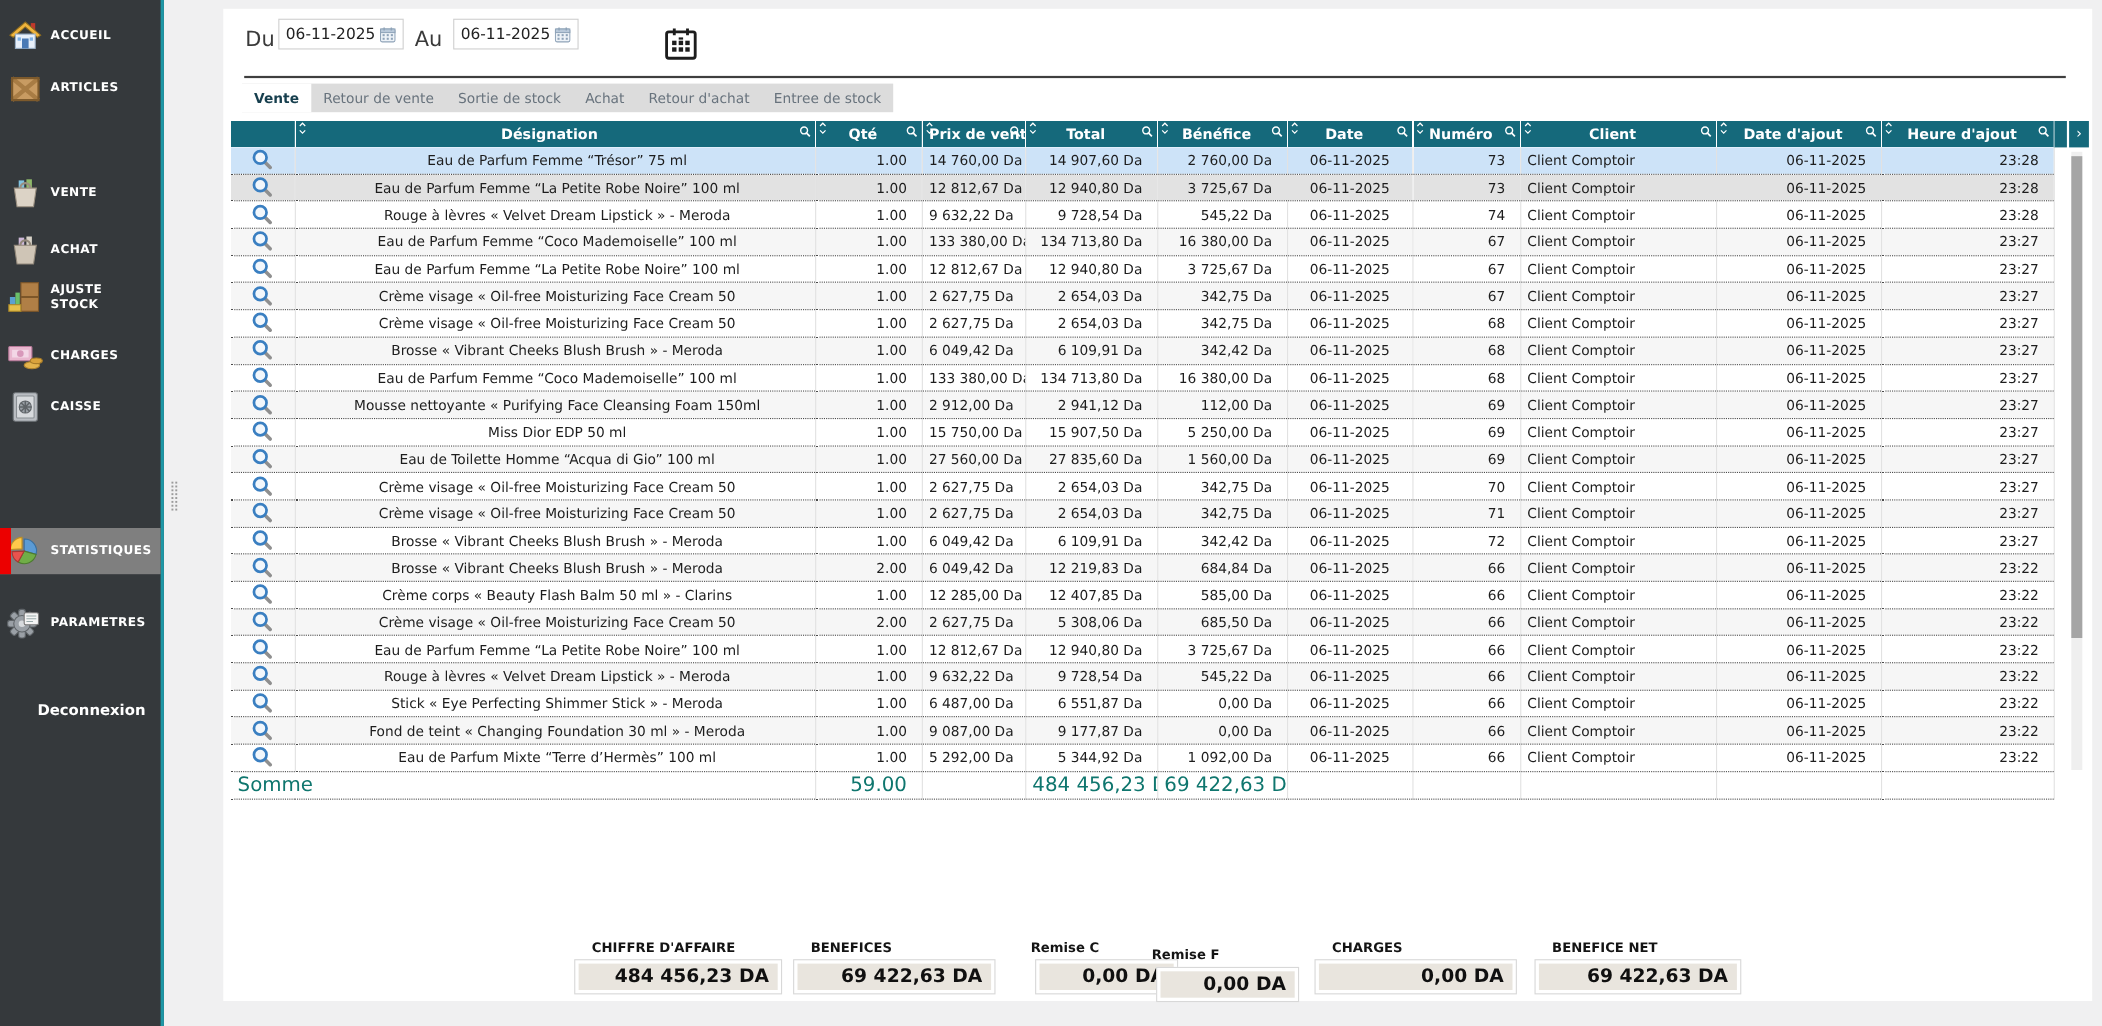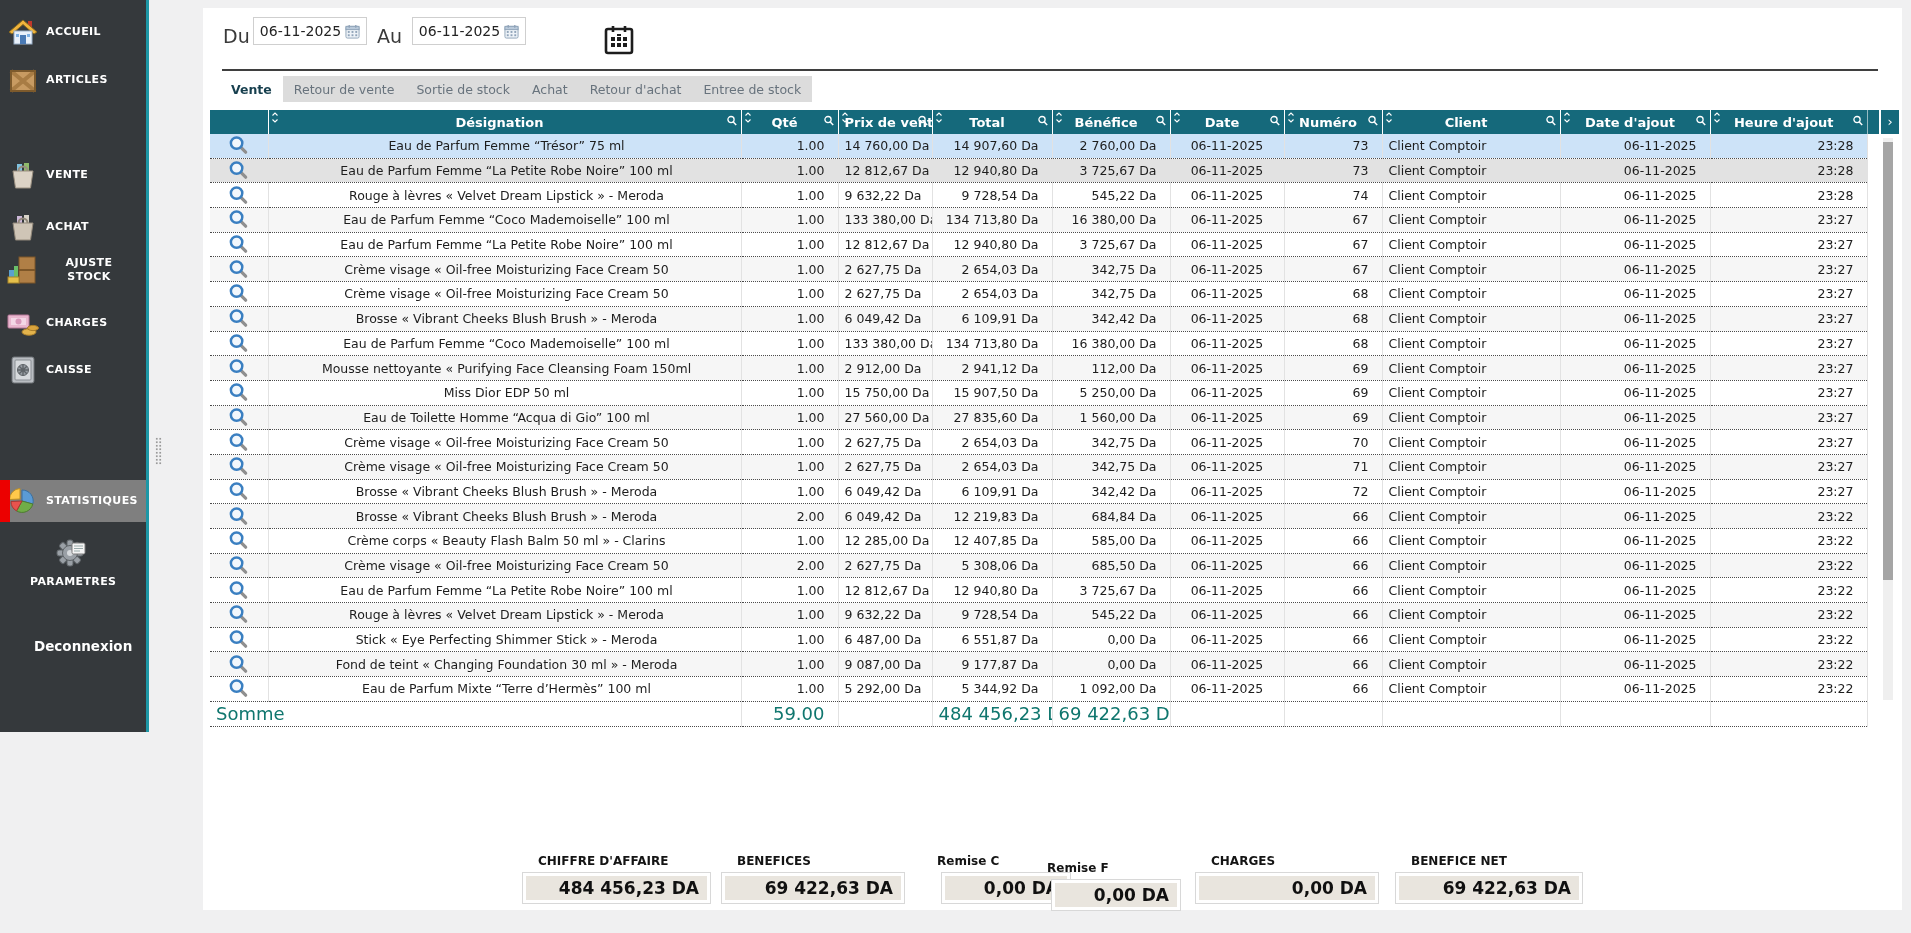--- a/index.html
+++ b/index.html
@@ -4,21 +4,21 @@
 <style>
   html,body{margin:0;padding:0;}
   body{
     width:1911px;height:933px;position:relative;overflow:hidden;
     background:#f0f0f1;
     font-family:"DejaVu Sans", sans-serif;
     -webkit-font-smoothing:antialiased;
   }
   
   #sidebar{
-    position:absolute;left:0;top:0;width:146px;height:732px;
+    position:absolute;left:0;top:0;width:146px;height:933px;
     background:var(--sidebar_bg,#35393c);
     border-right:3px solid var(--sidebar_border,#1e97a6);
     z-index:5;
   }
   .side-item{position:absolute;left:0;width:146px;display:flex;align-items:center;cursor:pointer;}
   .side-ico{width:46px;display:flex;justify-content:center;align-items:center;flex:0 0 46px;}
   .side-ico svg{width:34px;height:34px;}
   .side-lbl{
     color:#fff;font-size:11px;font-weight:bold;letter-spacing:.4px;
     line-height:14px;width:86px;
@@ -162,21 +162,21 @@
     <span class="side-ico">
           <svg viewBox="0 0 34 34">
             <rect x="11" y="6" width="5" height="8" fill="#cdb8d8"></rect>
             <rect x="18" y="5" width="5" height="9" fill="#d8d3c8"></rect>
             <path d="M7 13 h20 l-2.5 17 h-15 z" fill="#cfc5b6" stroke="#92887a"></path>
             <path d="M12.5 13 a4.5 4.5 0 0 1 9 0" fill="none" stroke="#92887a" stroke-width="2"></path>
           </svg>
         </span>
     <span class="side-lbl">ACHAT</span>
   </div>
-      <div class="side-item" style="top: 246px; height: 48px; text-align: center;">
+      <div class="side-item" style="top: 246px; height: 48px;">
 
     <span class="side-ico">
           <svg viewBox="0 0 34 34">
             <rect x="13" y="4" width="16" height="26" fill="#b07f46" stroke="#7d5628"></rect>
             <line x1="13" y1="17" x2="29" y2="17" stroke="#7d5628" stroke-width="2"></line>
             <rect x="3" y="17" width="5" height="12" fill="#5aa0d0"></rect>
             <rect x="8" y="13" width="4" height="16" fill="#6abf69"></rect>
             <rect x="2" y="24" width="11" height="6" fill="#e5c04b" stroke="#a8862a"></rect>
           </svg>
         </span>
@@ -212,21 +212,21 @@
     <span class="side-ico">
           <svg viewBox="0 0 34 34">
             <path d="M16 17 L16 6 A11 11 0 0 1 26.8 20 Z" fill="#5b9bd5" stroke="#3a6f9e"></path>
             <path d="M16 17 L26.8 20 A11 11 0 0 1 10.5 26.9 Z" fill="#70ad47" stroke="#4d7b30"></path>
             <path d="M16 17 L10.5 26.9 A11 11 0 0 1 5 17.5 Z" fill="#e8534e" stroke="#a83733"></path>
             <path d="M14 15 L3.5 15.5 A11 11 0 0 1 14 4.5 Z" fill="#ffc94b" stroke="#bb8f26"></path>
           </svg>
         </span>
     <span class="side-lbl">STATISTIQUES</span>
   </div>
-      <div class="side-item" style="top: 529px; height: 46px; flex-direction: column;">
+      <div class="side-item" style="top: 543px; height: 46px;">
 
     <span class="side-ico">
           <svg viewBox="0 0 34 34">
             <g fill="#9aa0a6" stroke="#5f6468">
               <rect x="11" y="5" width="6" height="26" rx="2" transform="rotate(0 14 18)"></rect>
               <rect x="11" y="5" width="6" height="26" rx="2" transform="rotate(45 14 18)"></rect>
               <rect x="11" y="5" width="6" height="26" rx="2" transform="rotate(90 14 18)"></rect>
               <rect x="11" y="5" width="6" height="26" rx="2" transform="rotate(135 14 18)"></rect>
               <circle cx="14" cy="18" r="7.5"></circle>
             </g>

